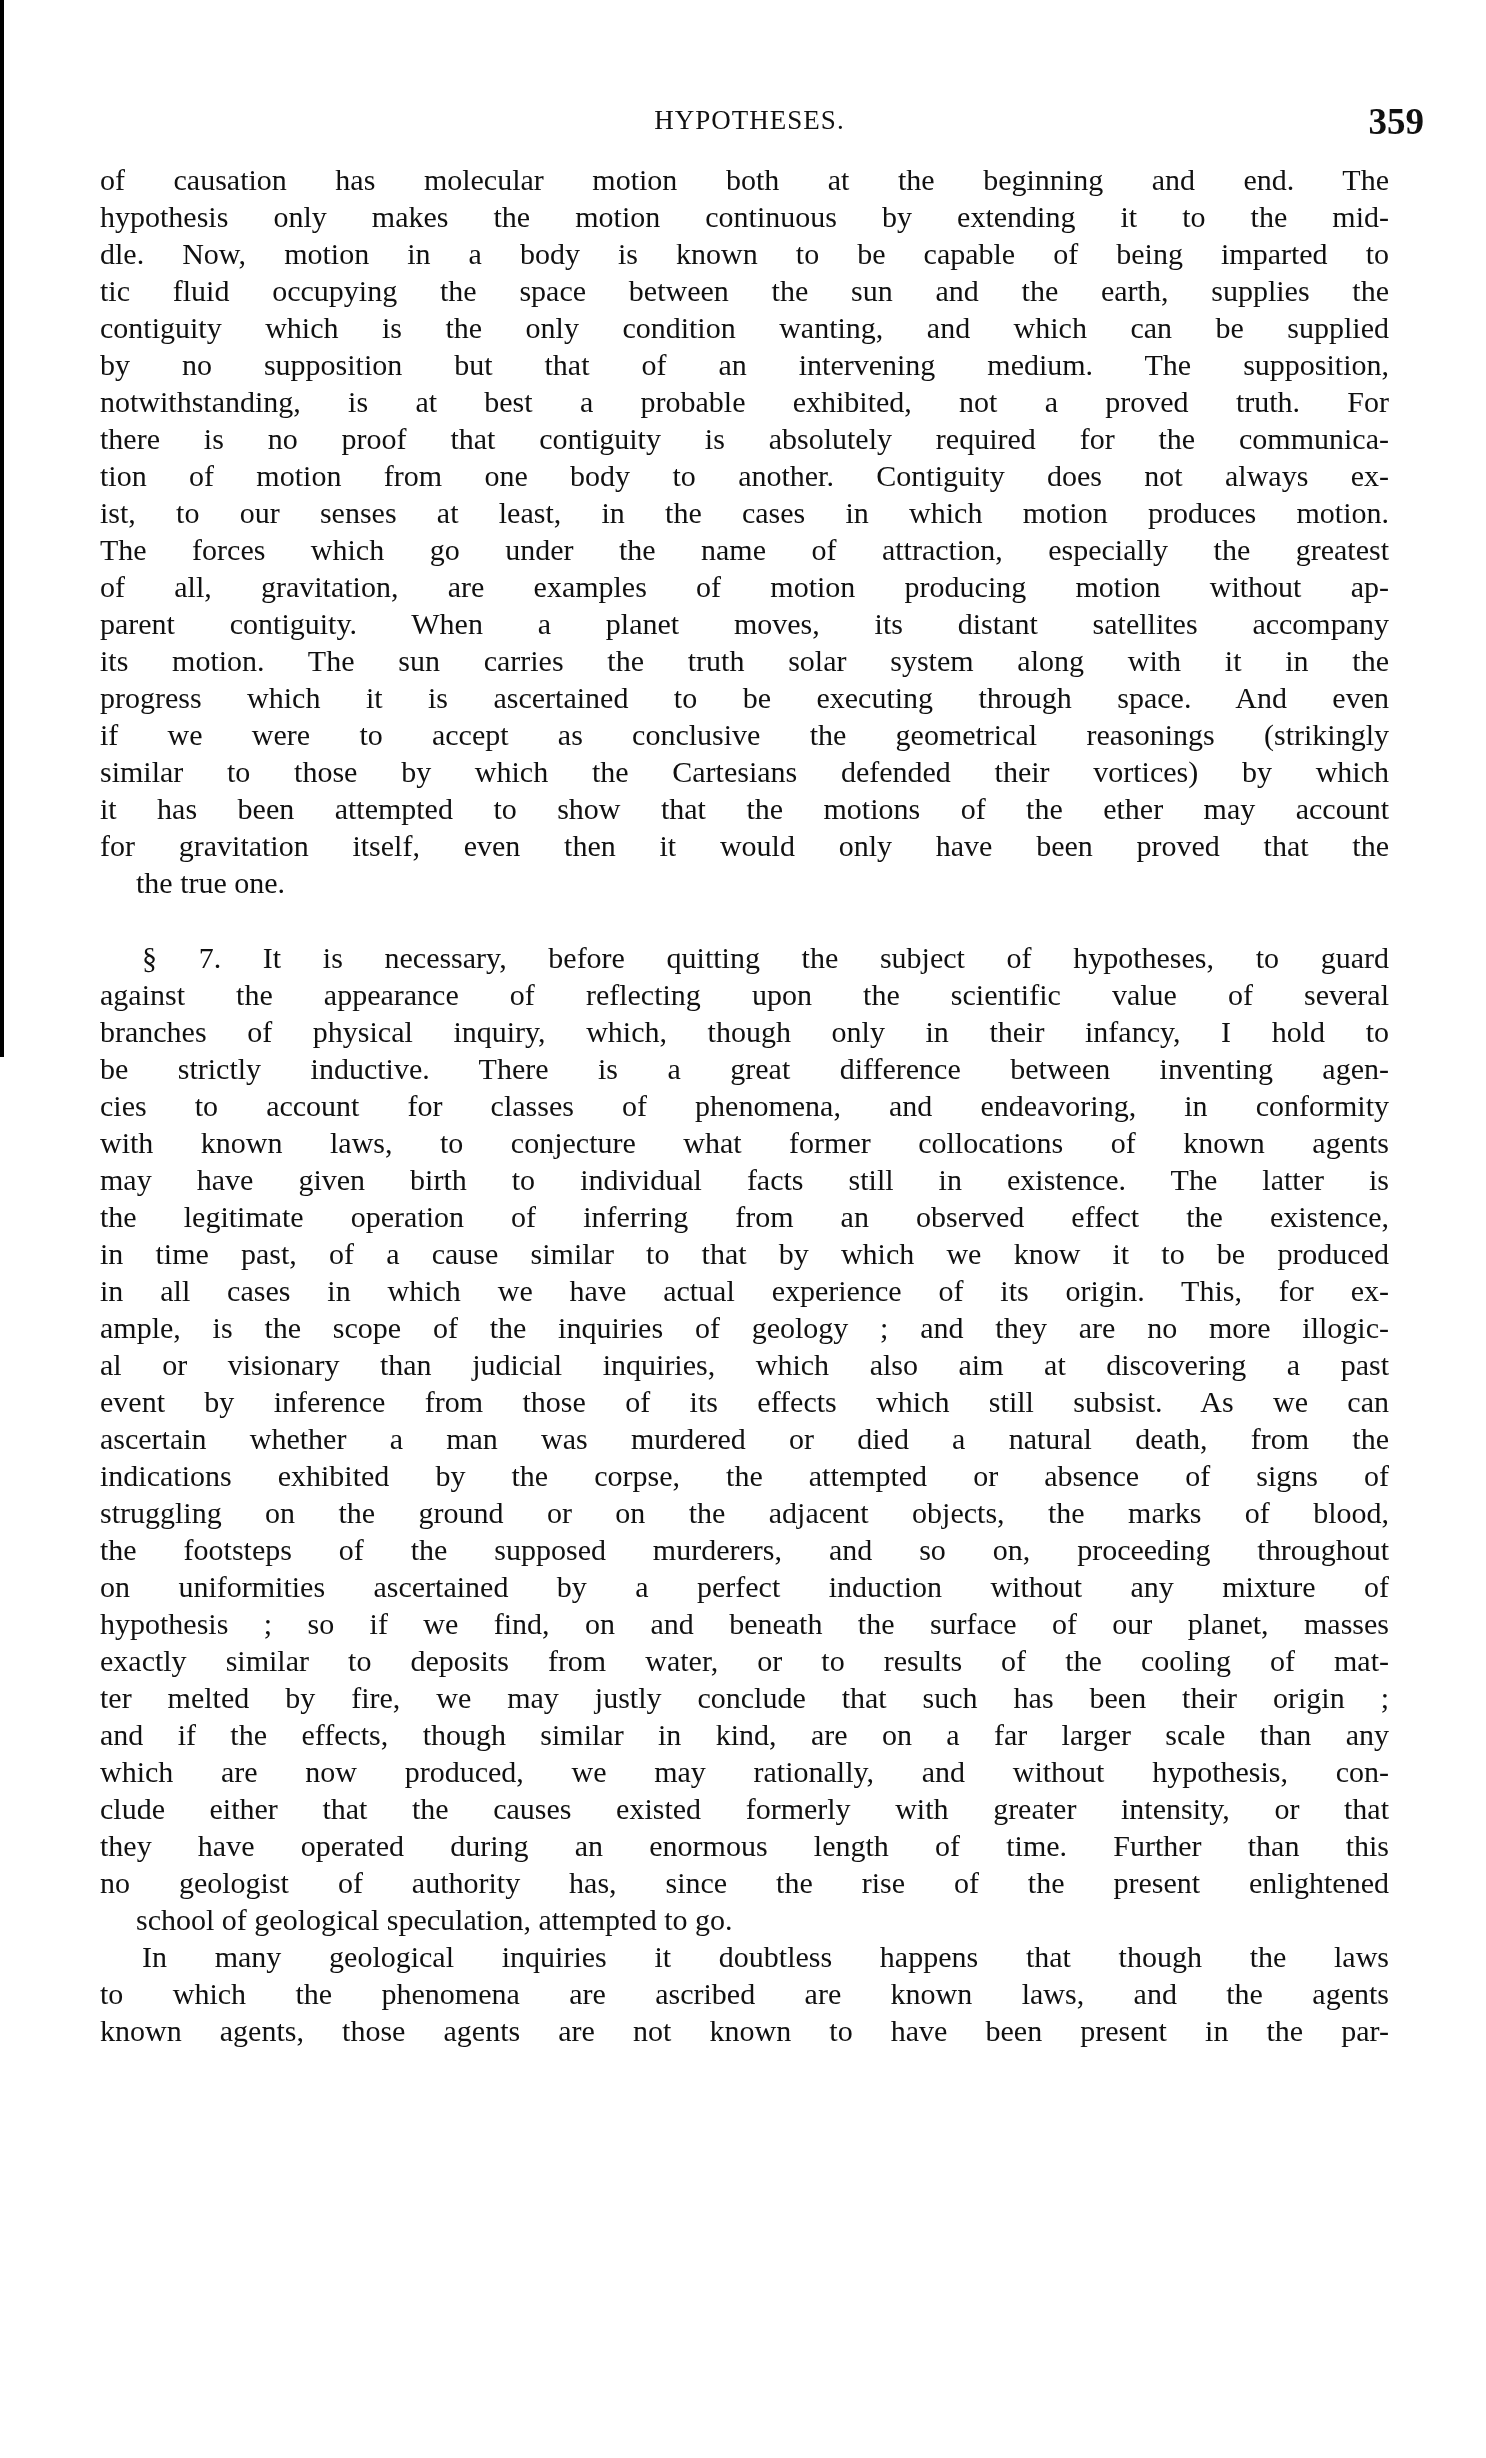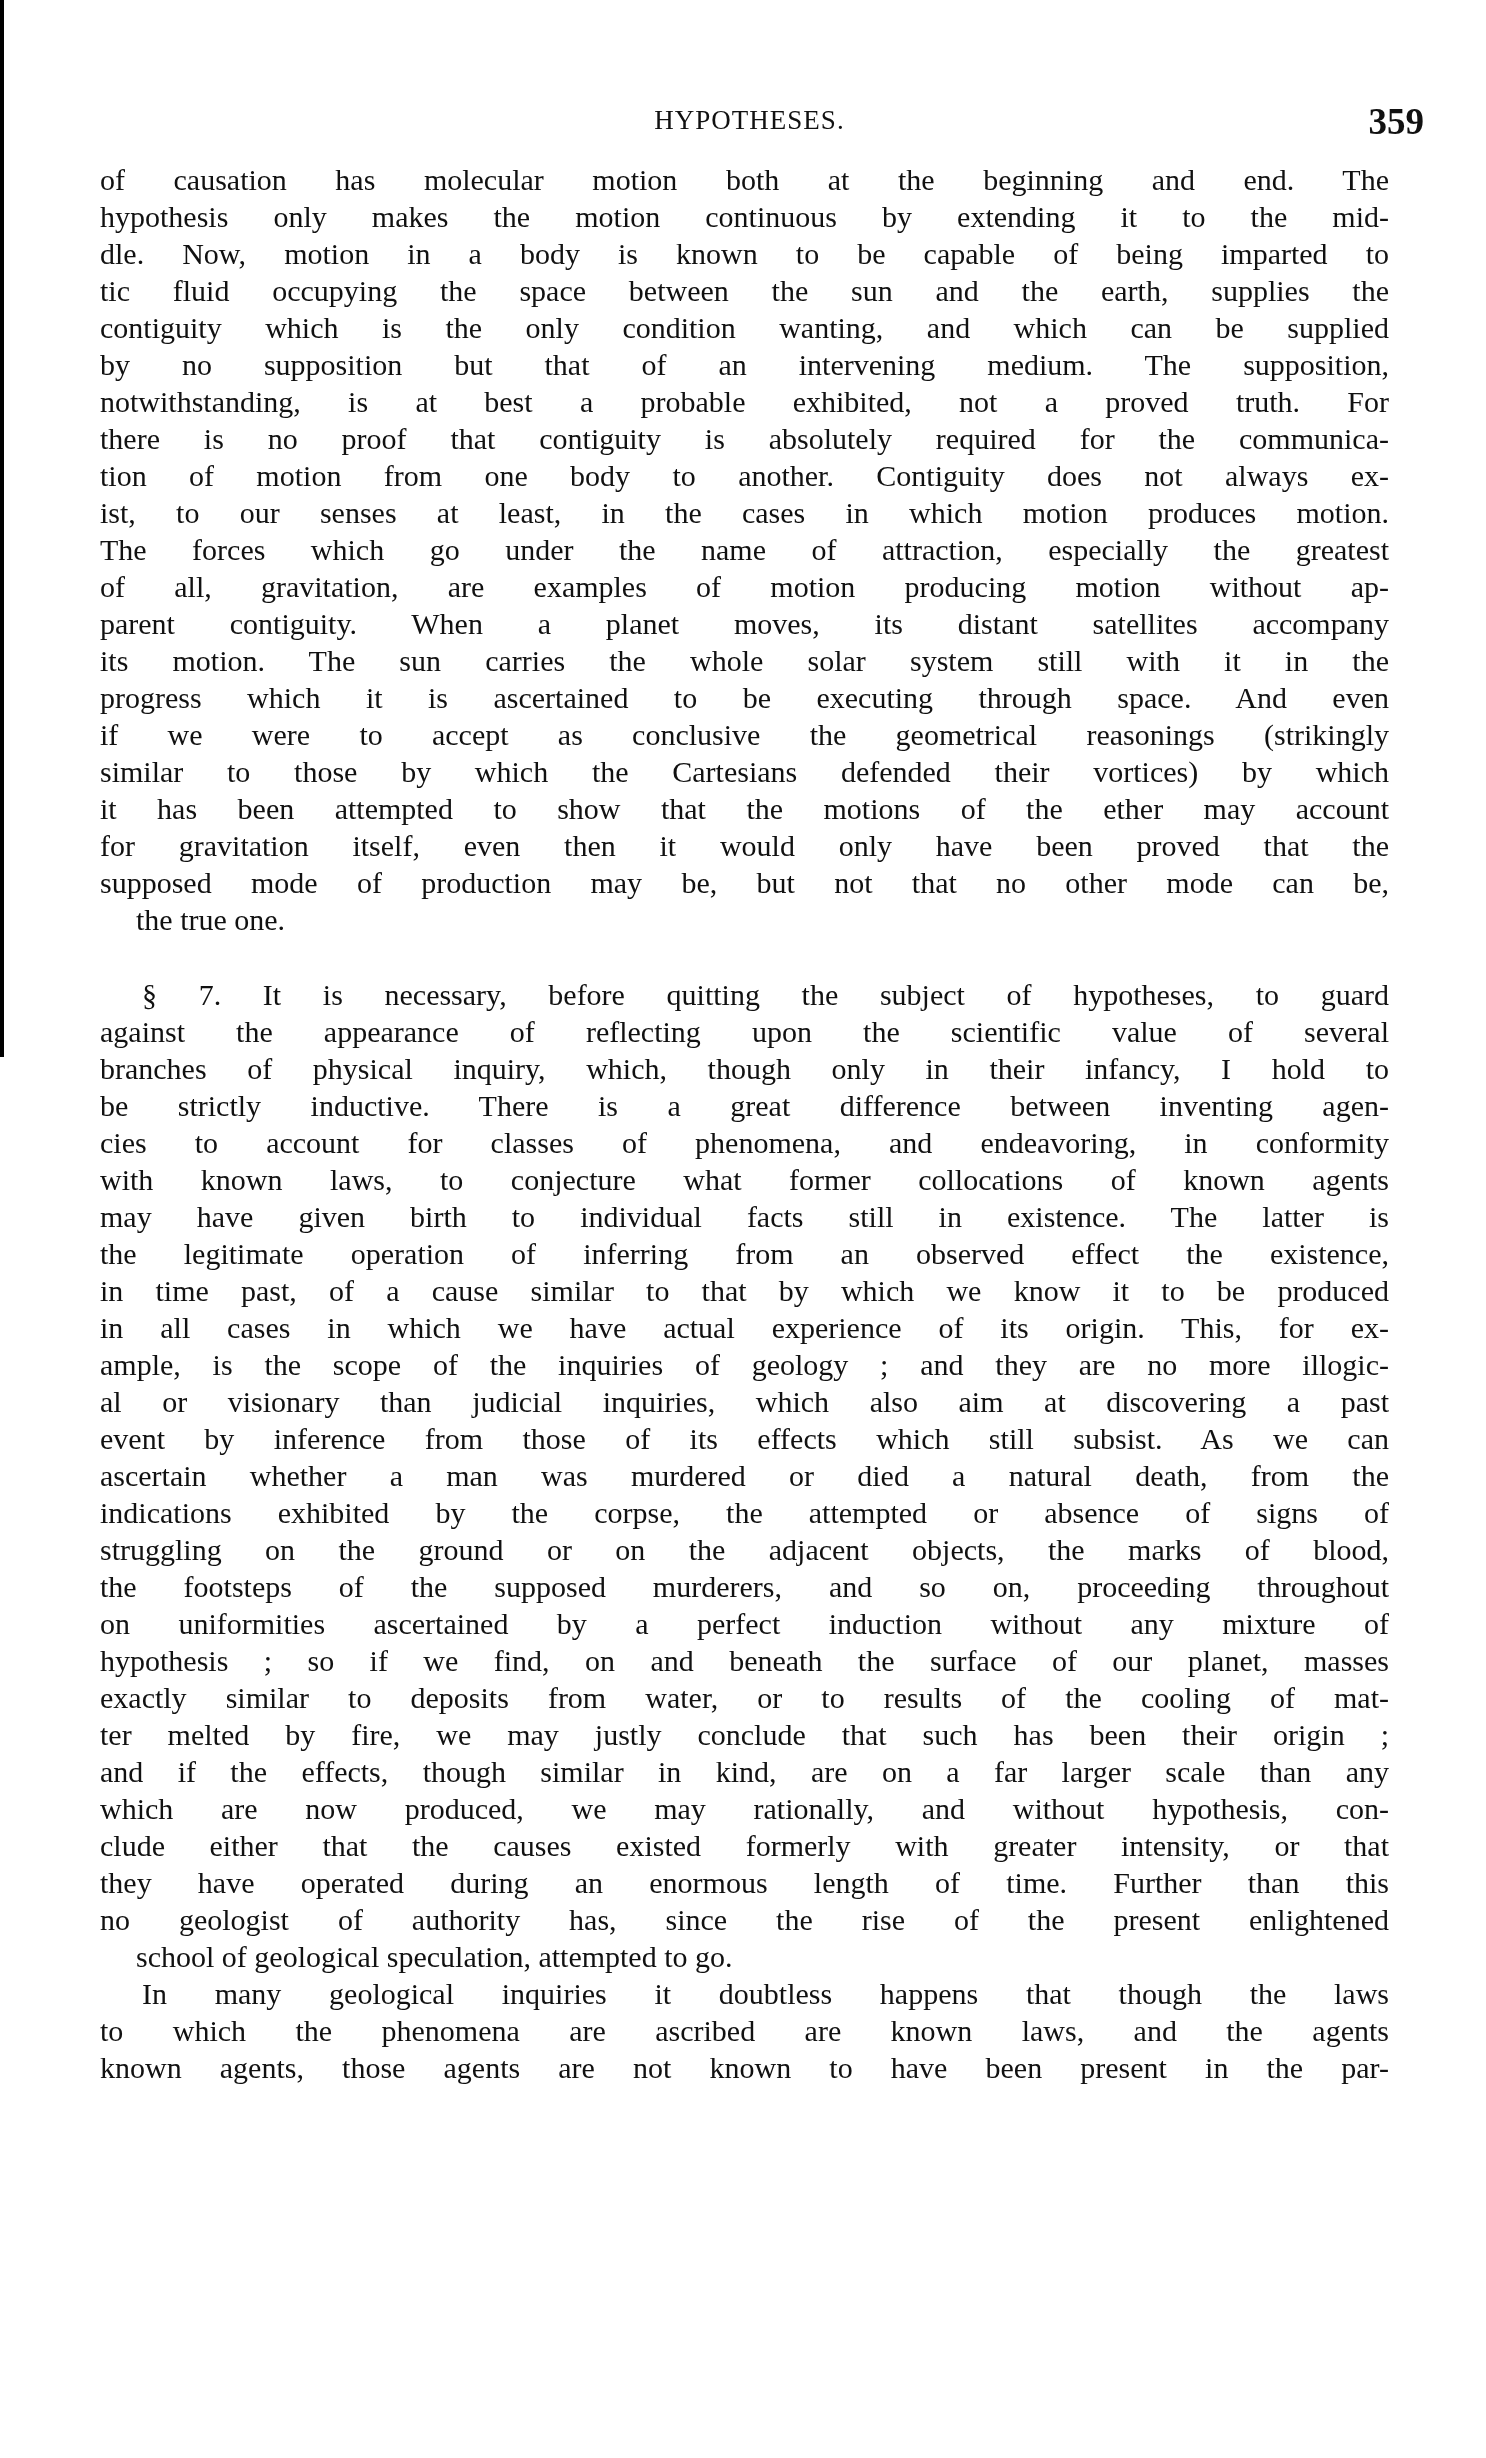--- a/index.html
+++ b/index.html
@@ -96,27 +96,26 @@
       <span class="line">tic fluid occupying the space between the sun and the earth, supplies the</span>
       <span class="line">contiguity which is the only condition wanting, and which can be supplied</span>
       <span class="line">by no supposition but that of an intervening medium. The supposition,</span>
       <span class="line">notwithstanding, is at best a probable exhibited, not a proved truth. For</span>
       <span class="line">there is no proof that contiguity is absolutely required for the communica-</span>
       <span class="line">tion of motion from one body to another. Contiguity does not always ex-</span>
       <span class="line">ist, to our senses at least, in the cases in which motion produces motion.</span>
       <span class="line">The forces which go under the name of attraction, especially the greatest</span>
       <span class="line">of all, gravitation, are examples of motion producing motion without ap-</span>
       <span class="line">parent contiguity. When a planet moves, its distant satellites accompany</span>
-      <span class="line">its motion. The sun carries the whole solar system still with it in the</span>
+      <span class="line">its motion. The sun carries the truth solar system along with it in the</span>
       <span class="line">progress which it is ascertained to be executing through space. And even</span>
       <span class="line">if we were to accept as conclusive the geometrical reasonings (strikingly</span>
       <span class="line">similar to those by which the Cartesians defended their vortices) by which</span>
       <span class="line">it has been attempted to show that the motions of the ether may account</span>
       <span class="line">for gravitation itself, even then it would only have been proved that the</span>
-      <span class="line">supposed mode of production may be, but not that no other mode can be,</span>
       <span class="line last">the true one.</span>
     </div>
   <div class="section-gap"></div>
   <div class="para">
       <span class="line indent">§ 7. It is necessary, before quitting the subject of hypotheses, to guard</span>
       <span class="line">against the appearance of reflecting upon the scientific value of several</span>
       <span class="line">branches of physical inquiry, which, though only in their infancy, I hold to</span>
       <span class="line">be strictly inductive. There is a great difference between inventing agen-</span>
       <span class="line">cies to account for classes of phenomena, and endeavoring, in conformity</span>
       <span class="line">with known laws, to conjecture what former collocations of known agents</span>

